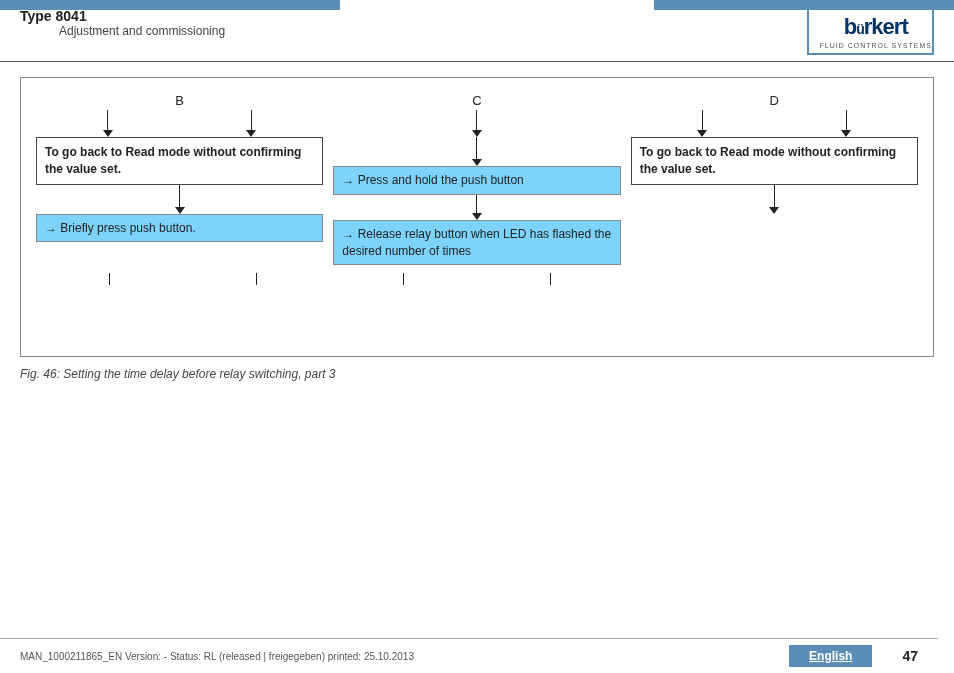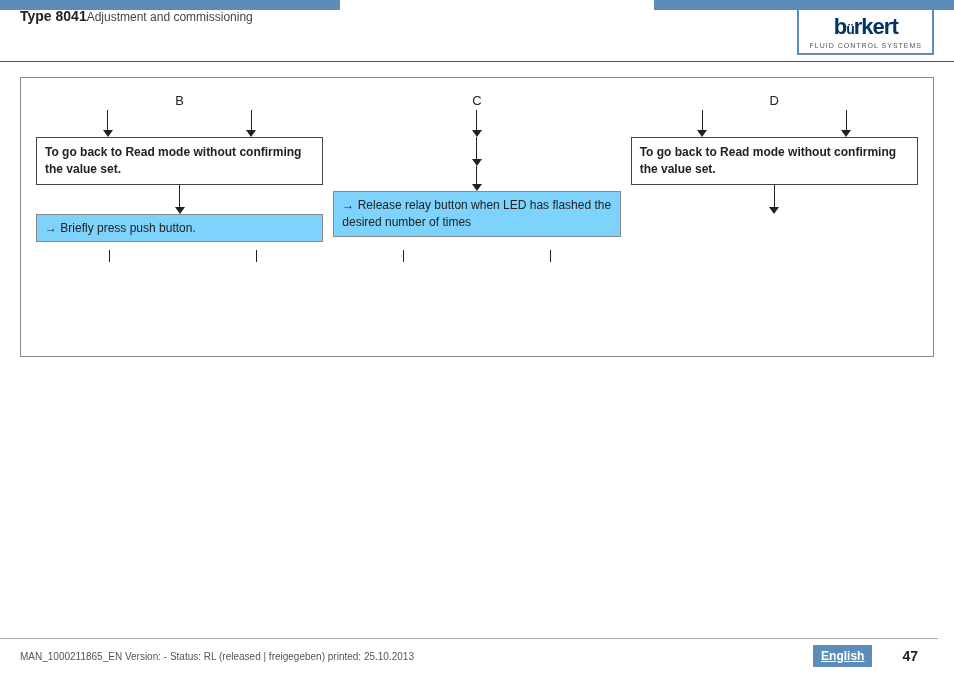--- a/index.html
+++ b/index.html
@@ -16,30 +16,31 @@
     
     .header {
       display: flex;
       align-items: flex-start;
       justify-content: space-between;
       padding: 8px 20px 6px 20px;
       border-bottom: 1px solid #555;
     }
     .header-left {
       display: flex;
-      flex-direction: row;
-      align-items: flex-end;
+      flex-direction: column;
+      align-items: flex-start;
     }
     .header-title {
       font-weight: bold;
       font-size: 14px;
     }
     .header-subtitle {
       font-size: 12px;
       color: #444;
+      margin-left: 39px;
     }
     .header-top-bar-left {
       position: absolute;
       top: 0; left: 0;
       width: 340px;
       height: 10px;
       background: #5b8db8;
     }
     .header-top-bar-right {
       position: absolute;
@@ -65,21 +66,21 @@
     }
     .burkert-subtitle {
       font-size: 7px;
       color: #555;
       letter-spacing: 1px;
       text-align: center;
       margin-top: 2px;
     }
     .logo-box {
       border: 2px solid #5b8db8;
-      padding: 4px 10px 4px 10px;
+      padding: 4px 0 4px 10px;
       display: flex;
       flex-direction: column;
       align-items: center;
     }
 
     
     .main-content {
       padding: 15px 20px 10px 20px;
     }
 
@@ -161,21 +162,21 @@
     }
     .footer-text {
       font-size: 10px;
       color: #555;
     }
     .footer-lang {
       background: #5b8db8;
       color: #fff;
       font-size: 12px;
       font-weight: bold;
-      padding: 4px 8px;
+      padding: 4px 20px;
       text-decoration: underline;
     }
     .footer-page {
       font-size: 14px;
       font-weight: bold;
       color: #222;
     }
 
     
     .vert-line {
@@ -268,20 +269,23 @@
             <div class="arrow-head"></div>
           </div>
         </div>
 
 
         <div style="display:flex; flex-direction:column; align-items:center; width:100%;">
           <div class="vert-line" style="height:22px;"></div>
           <div class="arrow-head"></div>
         </div>
 
+        <div class="action-box">
+          <span>→ Press and hold the push button</span>
+        </div>
 
         <div style="display:flex; flex-direction:column; align-items:center; width:100%;">
           <div class="vert-line" style="height:18px;"></div>
           <div class="arrow-head"></div>
         </div>
 
         <div class="action-box">
           <span>→ Release relay button when LED has flashed the desired number of times</span>
         </div>
       </div>
@@ -326,20 +330,21 @@
       </div>
       <div style="flex:1; display:flex; justify-content:space-around;">
         <div class="vert-line" style="height:12px;"></div>
         <div class="vert-line" style="height:12px;"></div>
       </div>
       <div style="flex:1;"></div>
     </div>
 
   </div>
 
+  <div class="fig-caption">Fig. 46:  Setting the time delay before relay switching, part 3</div>
 
 </div>
 
 <div class="footer">
   <span class="footer-text">MAN_1000211865_EN  Version: - Status: RL (released | freigegeben)  printed: 25.10.2013</span>
   <div style="display:flex; align-items:center; gap:30px;">
     <span class="footer-lang">English</span>
     <span class="footer-page">47</span>
   </div>
 </div>

